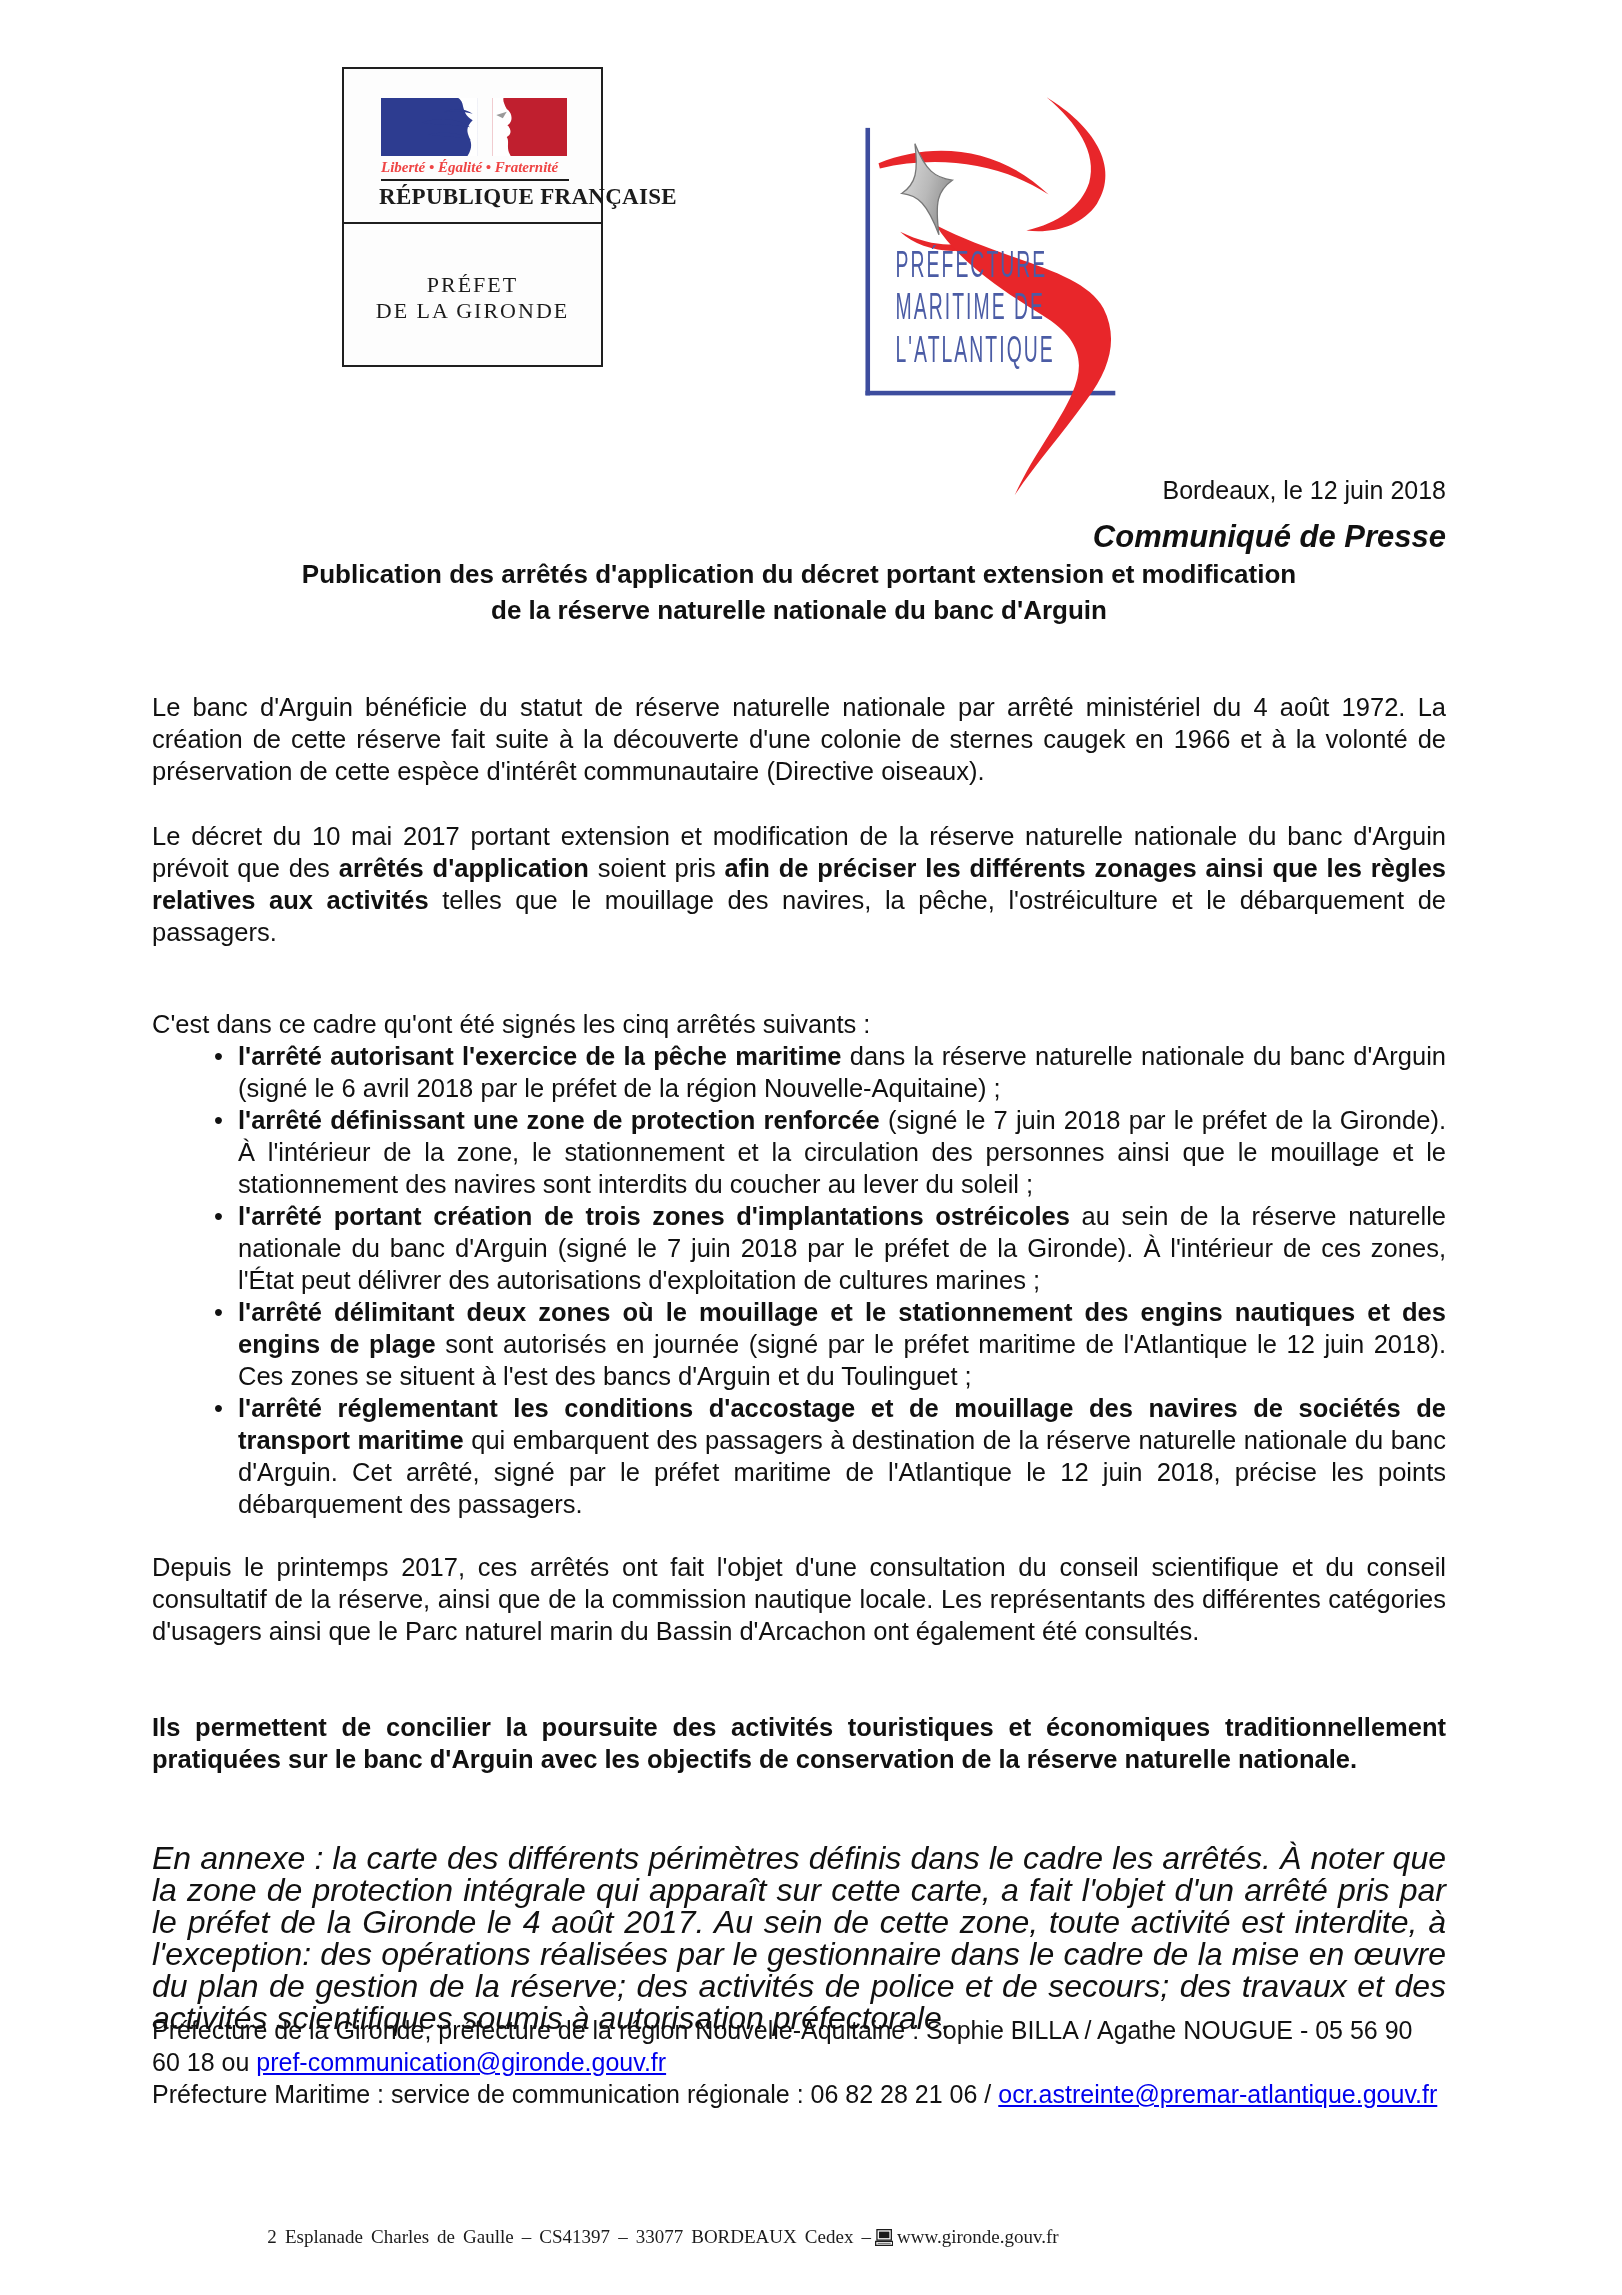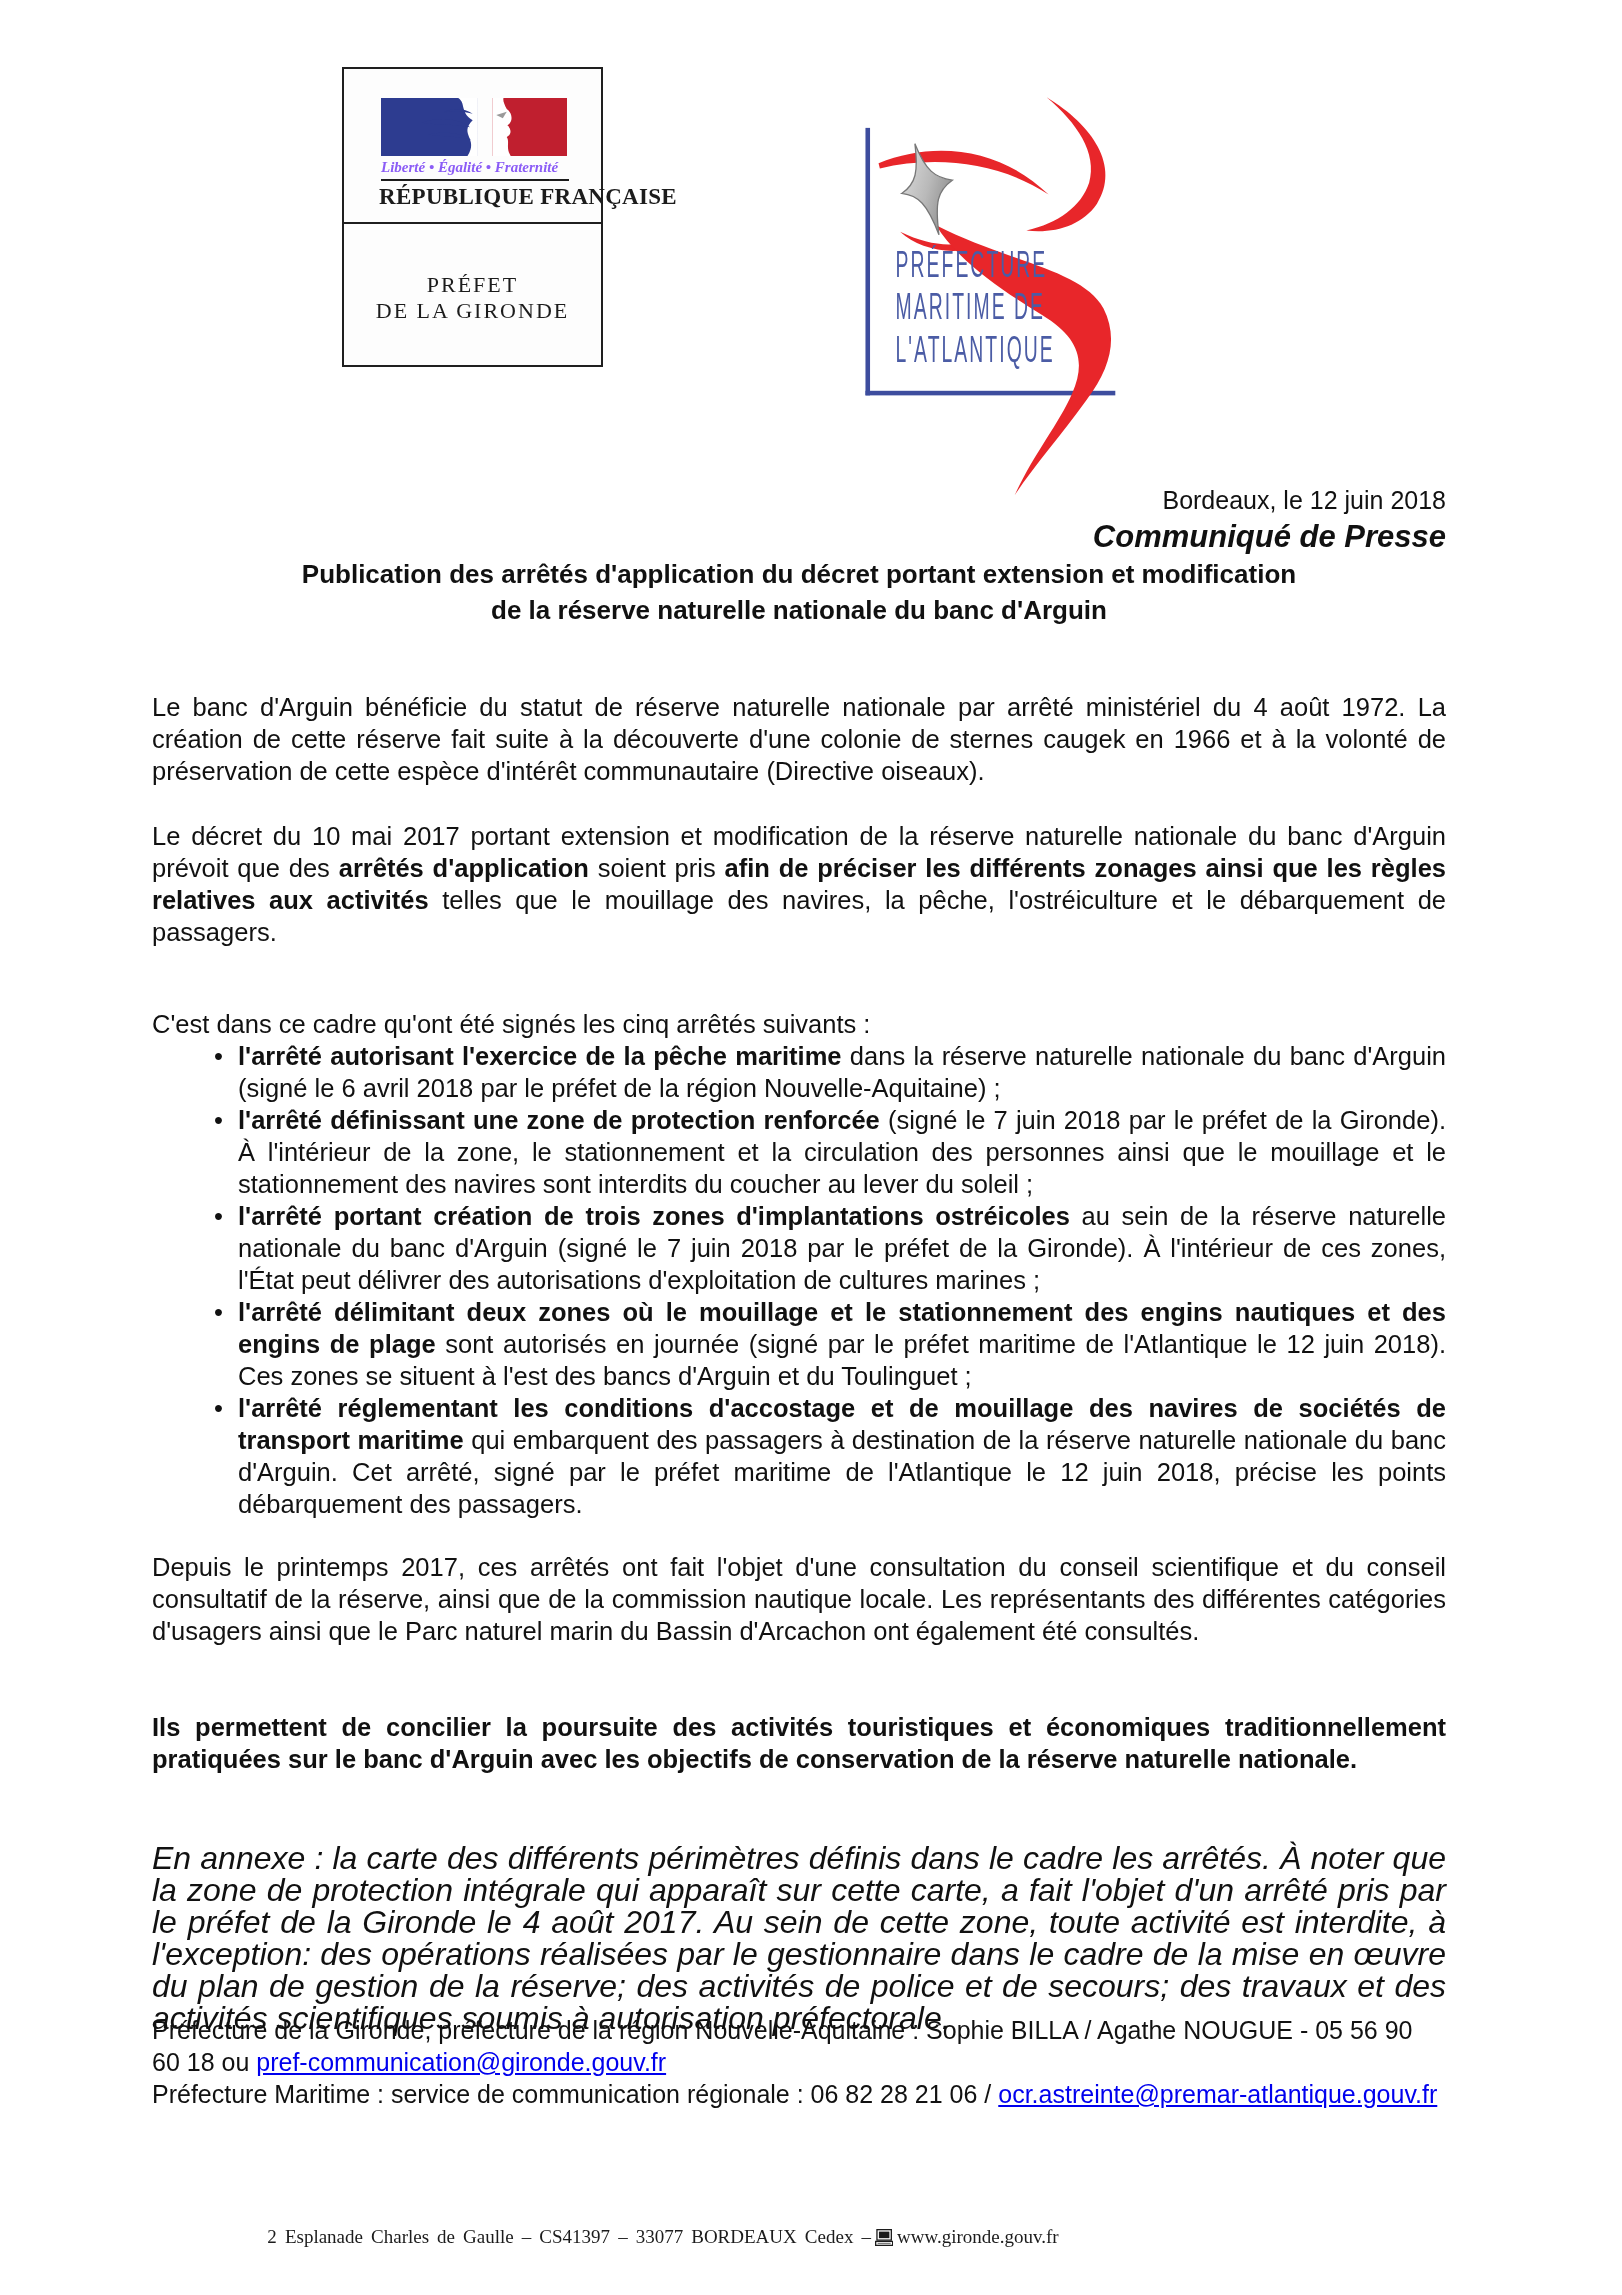--- a/index.html
+++ b/index.html
@@ -15,38 +15,38 @@
   
   .logo-left{
     left:342px;top:67px;width:261px;height:300px;
     border:2px solid #1f1f1f;box-sizing:border-box;background:#fdfdfd;
   }
   .ll-top{position:absolute;left:0;top:0;right:0;height:153px;border-bottom:2px solid #1f1f1f;}
   .ll-flag{position:absolute;left:37px;top:29px;width:186px;height:58px;}
   .ll-motto{
     position:absolute;left:37px;top:90px;width:196px;
     font-family:"Liberation Serif",serif;font-style:italic;font-weight:bold;
-    font-size:15px;white-space:nowrap;color:#8b5cf6;letter-spacing:0px;
+    font-size:15px;white-space:nowrap;color:#ef4444;letter-spacing:0px;
   }
   .ll-rule{position:absolute;left:37px;top:110px;width:188px;height:2px;background:#1c1c1c;}
   .ll-republique{
     position:absolute;left:35px;top:115px;width:196px;
     font-family:"Liberation Serif",serif;font-weight:bold;
     font-size:23px;letter-spacing:0.3px;white-space:nowrap;color:#1c1c1c;
   }
   .ll-bottom{position:absolute;left:0;top:155px;right:0;bottom:0;}
   .ll-prefet{
     position:absolute;left:0;top:48px;width:100%;
     text-align:center;font-family:"Liberation Serif",serif;
     font-size:22px;line-height:26px;letter-spacing:2px;color:#1c1c1c;
   }
   
   .logo-right{left:838px;top:65px;width:327px;height:458px;}
   
-  .dateline{left:152px;top:486px;width:1294px;text-align:right;font-size:25px;}
+  .dateline{left:152px;top:476px;width:1294px;text-align:right;font-size:25px;}
   .doctype{
     left:152px;top:519px;width:1294px;text-align:right;
     font-size:31px;font-weight:bold;font-style:italic;
   }
   .title{
     left:152px;top:556px;width:1294px;text-align:center;
     font-size:26px;line-height:36px;font-weight:bold;
   }
   .body-text{font-size:25.5px;line-height:32px;text-align:justify;}
   .p1{left:152px;top:691px;width:1294px;}

